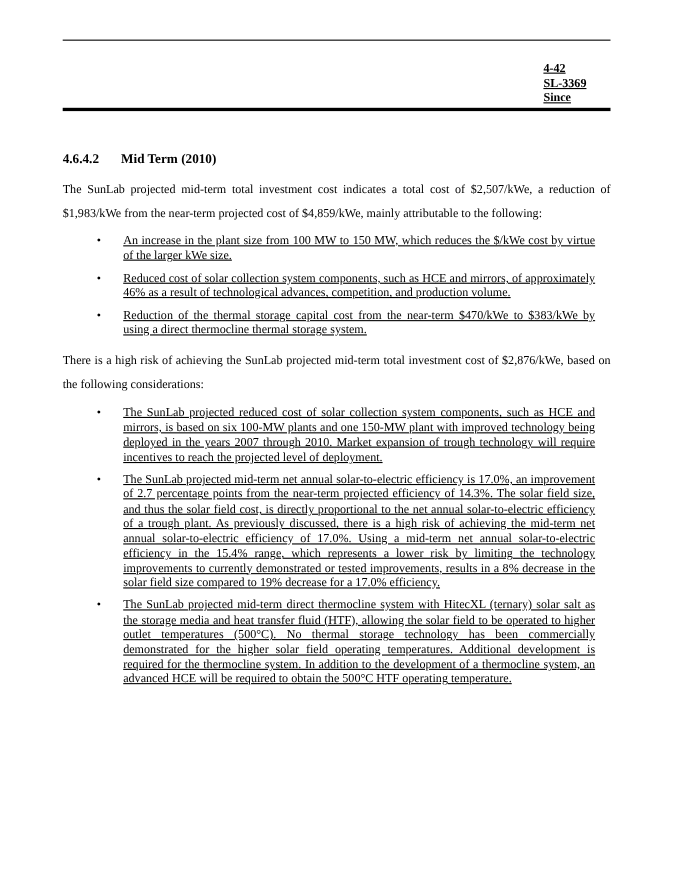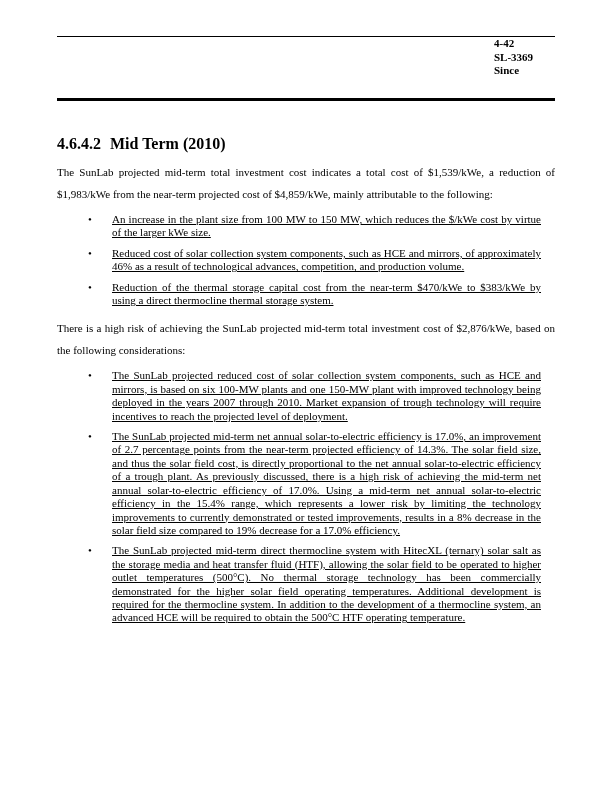--- a/index.html
+++ b/index.html
@@ -21,40 +21,41 @@
     position: absolute;
     left: 57px;
     width: 498px;
     background: #000000;
   }
   .rule-thin  { top: 36px; height: 1px; }
   .rule-thick { top: 98px; height: 3px; }
   .page-header {
     position: absolute;
     left: 494px;
-    top: 37px;
+    top: 56px;
     font-size: 11px;
     font-weight: bold;
     line-height: 13.5px;
     white-space: nowrap;
+    text-decoration: underline;
   }
   .content {
     position: absolute;
     left: 57px;
     top: 127px;
     width: 498px;
     font-size: 11px;
   }
   .para {
     text-align: justify;
     line-height: 22px;
     margin-bottom: 8px;
   }
   .section-heading {
-    font-size: 16px;
+    font-size: 12px;
     font-weight: bold;
     line-height: 14px;
     margin: 10px 0 10px 0;
   }
   .sec-num { display: inline-block; width: 53px; }
   .bullet-list {
     list-style: none;
     margin: 0 14px 10px 31px;
   }
   .bullet-item {
@@ -88,21 +89,21 @@
   <div class="rule rule-thick"></div>
 
   <div class="content">
 
 
 
     <h2 class="section-heading">
       <span class="sec-num">4.6.4.2</span><span class="sec-title">Mid Term (2010)</span>
     </h2>
 
-    <p class="para">The SunLab projected mid-term total investment cost indicates a total cost of $1,539/kWe, a reduction of $1,983/kWe from the near-term projected cost of $4,859/kWe, mainly attributable to the following:</p>
+    <p class="para">The SunLab projected mid-term total investment cost indicates a total cost of $2,507/kWe, a reduction of $1,983/kWe from the near-term projected cost of $4,859/kWe, mainly attributable to the following:</p>
 
     <ul class="bullet-list">
       <li class="bullet-item">
         <span class="bullet-marker">•</span>
         <span class="bullet-text">An increase in the plant size from 100 MW to 150 MW, which reduces the $/kWe cost by virtue of the larger kWe size.</span>
       </li>
       <li class="bullet-item">
         <span class="bullet-marker">•</span>
         <span class="bullet-text">Reduced cost of solar collection system components, such as HCE and mirrors, of approximately 46% as a result of technological advances, competition, and production volume.</span>
       </li>

